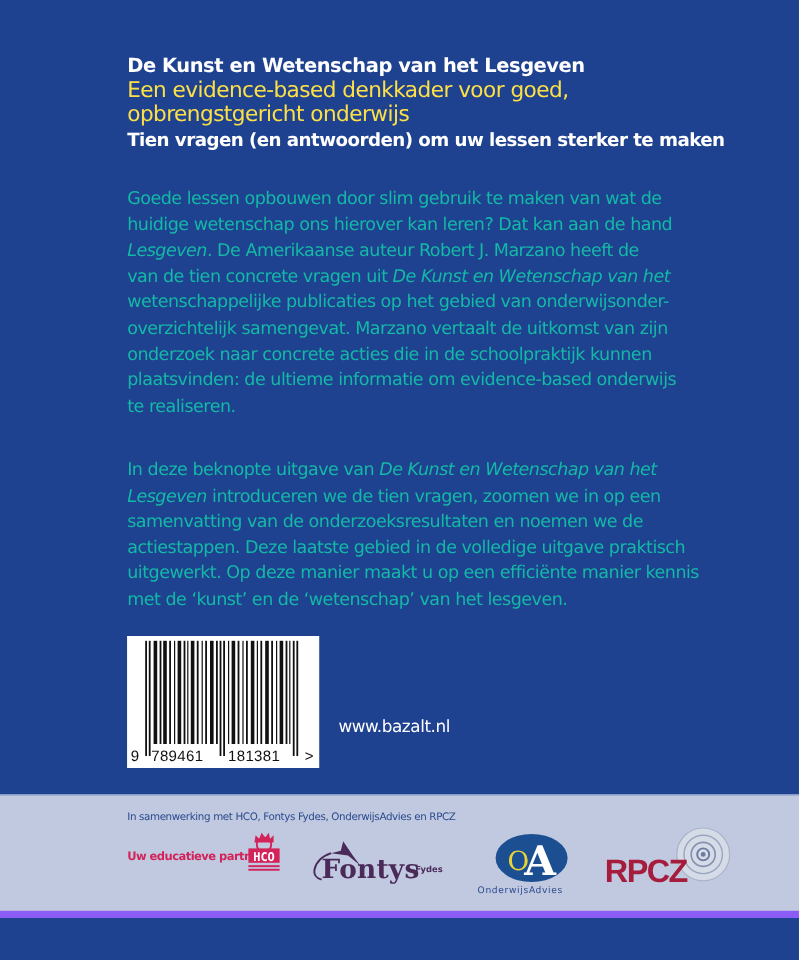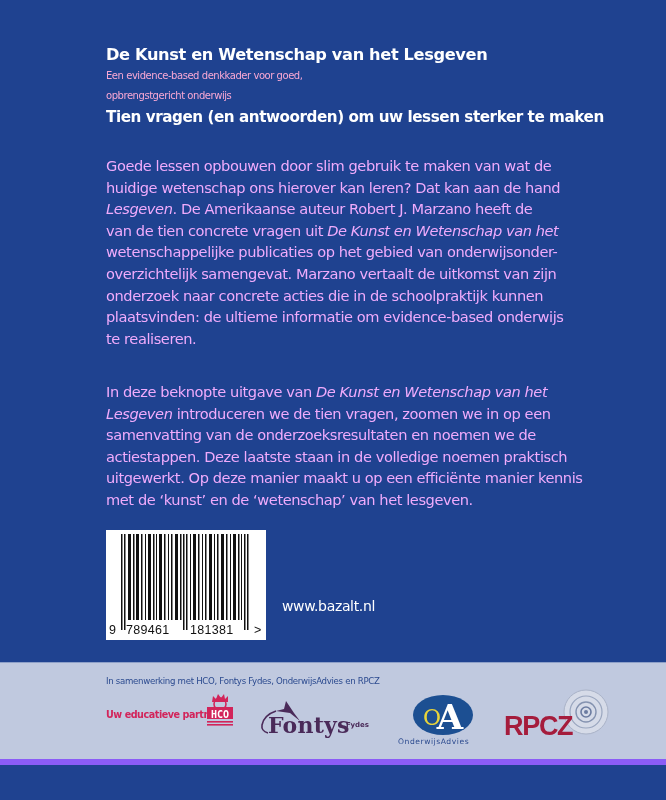--- a/index.html
+++ b/index.html
@@ -5,24 +5,24 @@
     html, body { margin: 0; padding: 0; }
     body {
       width: 666px; height: 800px; overflow: hidden;
       background: #1f4290;
       font-family: "DejaVu Sans", sans-serif;
       position: relative;
     }
     .cover { position: absolute; left: 0; top: 0; width: 666px; height: 730px; background: #1f4290; }
     .header { position: absolute; left: 106px; top: 44px; width: 560px; }
     .title { color: #ffffff; font-weight: bold; font-size: 16.2px; line-height: 22px; letter-spacing: -0.35px; white-space: nowrap; }
-    .subtitle { color: #f9a8d4; font-size: 10px; line-height: 20px; letter-spacing: -0.45px; white-space: nowrap; }
+    .subtitle { color: #fde047; font-size: 18px; line-height: 20px; letter-spacing: -0.45px; white-space: nowrap; }
     .tagline { color: #ffffff; font-weight: bold; font-size: 15.2px; line-height: 22px; letter-spacing: -0.45px; white-space: nowrap; }
 
-    .body-text { position: absolute; left: 106px; width: 520px; color: #f0abfc; font-size: 14.6px; line-height: 21.6px; letter-spacing: -0.42px; }
+    .body-text { position: absolute; left: 106px; width: 520px; color: #14b8a6; font-size: 14.6px; line-height: 21.6px; letter-spacing: -0.42px; }
     .body-text .line { white-space: nowrap; display: block; }
     .body-text i { font-style: italic; }
     #para1 { top: 155px; }
     #para2 { top: 381px; }
 
     .barcode { position: absolute; left: 106px; top: 530px; width: 160px; height: 110px; background: #ffffff; }
     .barcode svg { display: block; }
     .isbn { position: absolute; left: 282px; top: 596px; color: #ffffff; font-size: 14px; line-height: 20px; letter-spacing: -0.35px; }
     .isbn span { display: block; white-space: nowrap; }
 
@@ -61,21 +61,21 @@
     <span class="line">overzichtelijk samengevat. Marzano vertaalt de uitkomst van zijn</span>
     <span class="line">onderzoek naar concrete acties die in de schoolpraktijk kunnen</span>
     <span class="line">plaatsvinden: de ultieme informatie om evidence-based onderwijs</span>
     <span class="line">te realiseren.</span>
   </div>
 
   <div class="body-text" id="para2">
     <span class="line"><span>In deze beknopte uitgave van </span><i>De Kunst en Wetenschap van het</i></span>
     <span class="line"><i>Lesgeven</i><span> introduceren we de tien vragen, zoomen we in op een</span></span>
     <span class="line">samenvatting van de onderzoeksresultaten en noemen we de</span>
-    <span class="line">actiestappen. Deze laatste staan in de volledige noemen praktisch</span>
+    <span class="line">actiestappen. Deze laatste gebied in de volledige uitgave praktisch</span>
     <span class="line">uitgewerkt. Op deze manier maakt u op een efficiënte manier kennis</span>
     <span class="line">met de ‘kunst’ en de ‘wetenschap’ van het lesgeven.</span>
   </div>
 
   <div class="barcode">
     <svg width="160" height="110" viewBox="0 0 160 110">
       <rect x="0" y="0" width="160" height="110" fill="#ffffff"></rect>
       <g fill="#111">
         <rect x="15" y="4" width="1.5" height="96"></rect>
         <rect x="18" y="4" width="1.5" height="96"></rect>

